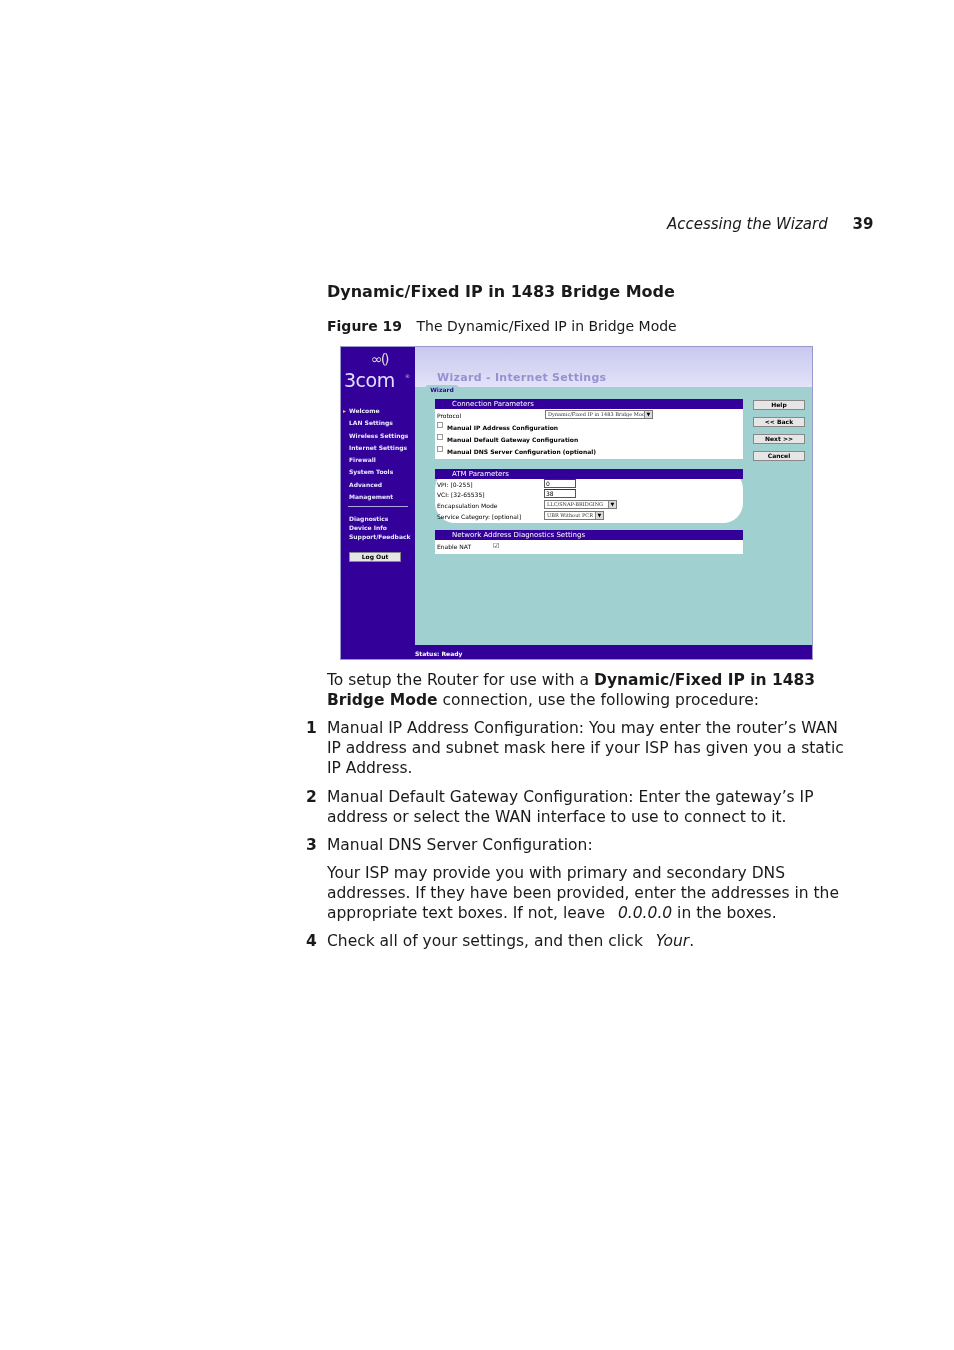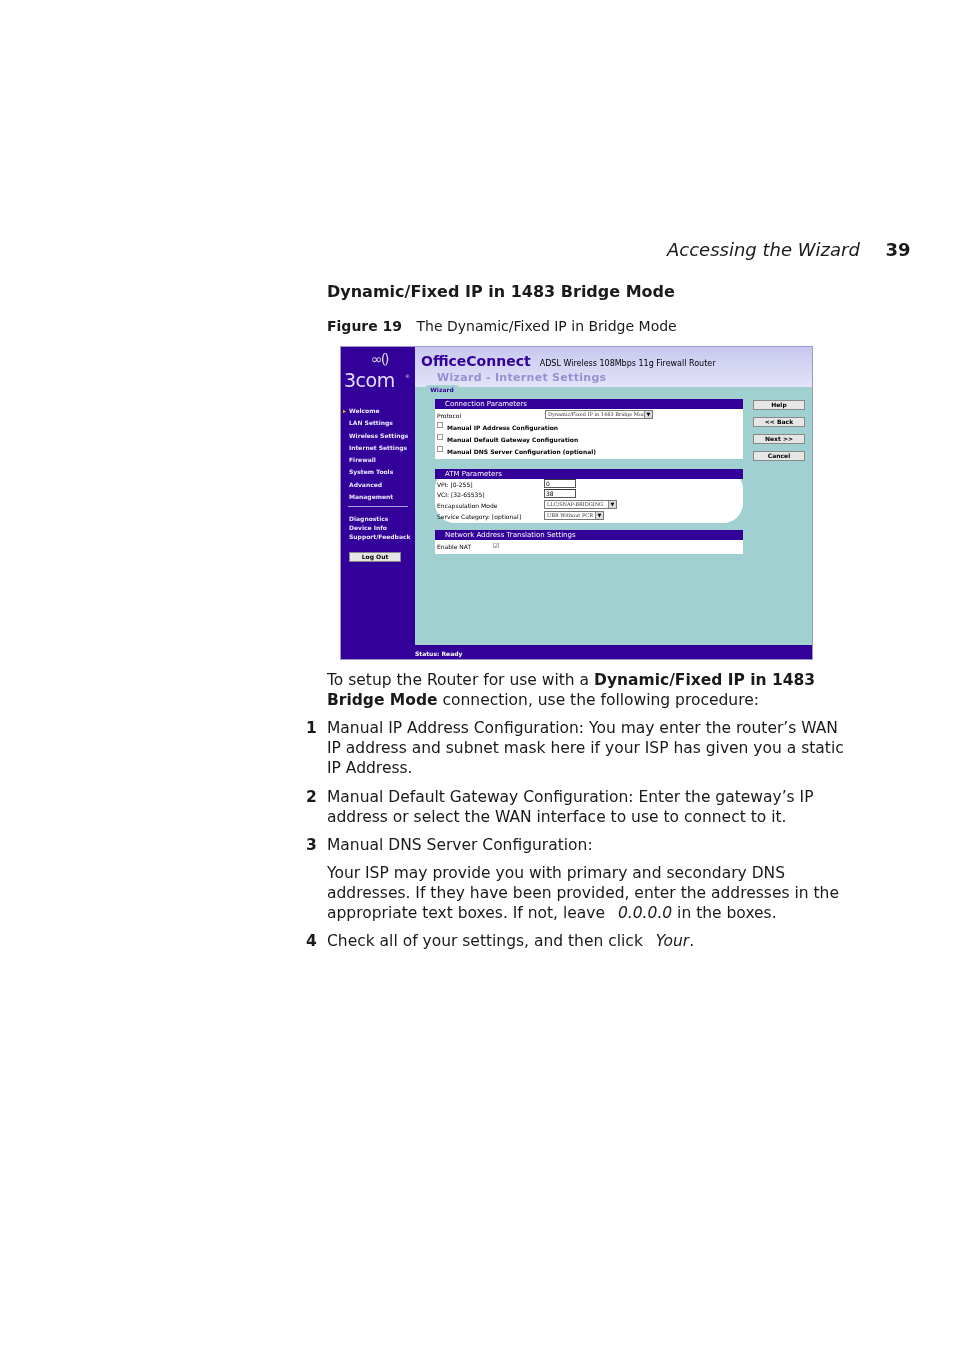--- a/index.html
+++ b/index.html
@@ -1,19 +1,19 @@
 <!DOCTYPE html>
 <html><head>
   <meta charset="utf-8">
   <style>
     * { box-sizing: border-box; margin: 0; padding: 0; }
     html, body { width: 954px; height: 1350px; background: #ffffff; }
     body { position: relative; font-family: "DejaVu Sans", sans-serif; color: #1a1a1a; overflow: hidden; }
 
-    .running-head { position: absolute; top: 215px; left: 667px; font-size: 18px; white-space: nowrap; margin-top: 24px; }
+    .running-head { position: absolute; top: 215px; left: 667px; font-size: 15px; white-space: nowrap; }
     .running-head .rh-title { font-style: italic; }
     .running-head .rh-page { font-weight: bold; margin-left: 20px; }
 
     .section-title { position: absolute; top: 282px; left: 327px; font-size: 16px; font-weight: bold; white-space: nowrap; }
     .fig-caption { position: absolute; top: 318px; left: 327px; font-size: 14px; white-space: nowrap; }
     .fig-caption .fig-num { font-weight: bold; margin-right: 10px; }
 
     
     .router { position: absolute; top: 346px; left: 340px; width: 473px; height: 314px; background: #330099; border: 1px solid #9999cc; font-family: "DejaVu Sans", sans-serif; }
     .router .r-header { position: absolute; top: 0; left: 74px; right: 0; height: 48px; background: linear-gradient(to bottom, #c8c8f0, #e8e8fa); }
@@ -29,21 +29,21 @@
     .router .tab { position: absolute; top: 38px; left: 84px; width: 34px; height: 10px; background: #a0d0d0; border-radius: 4px 4px 0 0; font-size: 6px; font-weight: bold; color: #330099; text-align: center; line-height: 10px; }
 
     .router .sidebar { position: absolute; top: 48px; left: 0; width: 74px; bottom: 14px; }
     .router .nav-item { position: absolute; left: 8px; font-size: 6px; font-weight: bold; color: #e8e8ff; white-space: nowrap; }
     .router .nav-item.active::before { content: "\25B8"; position: absolute; left: -6px; color: #ffcc00; font-size: 6px; }
     .router .nav-divider { position: absolute; left: 7px; width: 60px; top: 111px; height: 1px; background: #aaa9dd; }
     .router .logout-btn { position: absolute; top: 157px; left: 8px; width: 52px; height: 10px; background: #e6e6e6; border: 1px solid #888; font-size: 6px; font-weight: bold; text-align: center; line-height: 8px; color: #000; }
 
     .router .content { position: absolute; top: 48px; left: 74px; right: 0; bottom: 14px; background: #a0d0d0; }
     .router .panel { position: absolute; left: 20px; width: 308px; background: #ffffff; }
-    .router .panel-head { background: #330099; color: #fff; font-size: 7px; height: 10px; line-height: 10px; padding-left: 10px; white-space: nowrap; }
+    .router .panel-head { background: #330099; color: #fff; font-size: 7px; height: 10px; line-height: 10px; padding-left: 17px; white-space: nowrap; }
     .router .row { position: relative; height: 12px; font-size: 6px; color: #000; white-space: nowrap; }
     .router .row .lbl { position: absolute; left: 2px; top: 3px; }
     .router .cb { position: absolute; left: 2px; top: 1px; width: 6px; height: 6px; border: 1px solid #999; background: #fff; }
     .router .cb-label { position: absolute; left: 12px; top: 3px; font-weight: bold; }
     .router .select { position: absolute; height: 9px; top: 1px; border: 1px solid #777; background: #fff; font-family: "DejaVu Serif", serif; font-size: 5px; line-height: 7px; padding-left: 2px; color: #333; }
     .router .select .arrow { position: absolute; right: 0; top: 0; width: 8px; height: 7px; background: #ddd; border-left: 1px solid #888; font-size: 5px; text-align: center; line-height: 7px; color: #000; }
     .router .textbox { position: absolute; height: 9px; top: 1px; border: 1px solid #555; border-top-color: #333; background: #fff; font-size: 6px; line-height: 7px; padding-left: 1px; color: #000; }
     .router .nat-check { position: absolute; left: 58px; top: 2px; font-size: 7px; color: #333; }
 
     .router .btn { position: absolute; left: 338px; width: 52px; height: 10px; background: #e6e6e6; border: 1px solid #888; font-size: 6px; font-weight: bold; text-align: center; line-height: 8px; color: #000; }
@@ -70,24 +70,20 @@
   <span>The Dynamic/Fixed IP in Bridge Mode</span>
 </div>
 
 <div class="router">
   <div class="r-logo-area">
     <span class="logo-rings">∞()</span>
     <span class="logo-3com">3com</span>
     <span class="reg">®</span>
   </div>
   <div class="r-header">
-    <div class="brand">
-      <span class="oc">OfficeConnect</span>
-      <span class="tag">ADSL  Wireless  108Mbps  11g  Firewall Router</span>
-    </div>
     <div class="wiz-title">Wizard - Internet Settings</div>
   </div>
   <div class="tab-strip"></div>
   <div class="tab">Wizard</div>
 
   <div class="sidebar">
     <div class="nav-item active" style="top:12px">Welcome</div>
     <div class="nav-item" style="top:24px">LAN Settings</div>
     <div class="nav-item" style="top:37px">Wireless Settings</div>
     <div class="nav-item" style="top:49px">Internet Settings</div>
@@ -147,21 +143,21 @@
       <div class="row" style="height:12px;">
         <span class="lbl" style="top:2px;">Service Category:   [optional]</span>
         <div class="select" style="left:109px; width:60px; top:0;">
           <span>UBR Without PCR</span>
           <span class="arrow">▼</span>
         </div>
       </div>
     </div>
 
     <div class="panel" style="top:135px;">
-      <div class="panel-head">Network Address Translation Settings</div>
+      <div class="panel-head">Network Address Diagnostics Settings</div>
       <div class="row" style="height:14px;">
         <span class="lbl">Enable NAT</span>
         <span class="nat-check">☑</span>
       </div>
     </div>
 
     <div class="btn" style="top:5px;">Help</div>
     <div class="btn" style="top:22px;">&lt;&lt; Back</div>
     <div class="btn" style="top:39px;">Next &gt;&gt;</div>
     <div class="btn" style="top:56px;">Cancel</div>

